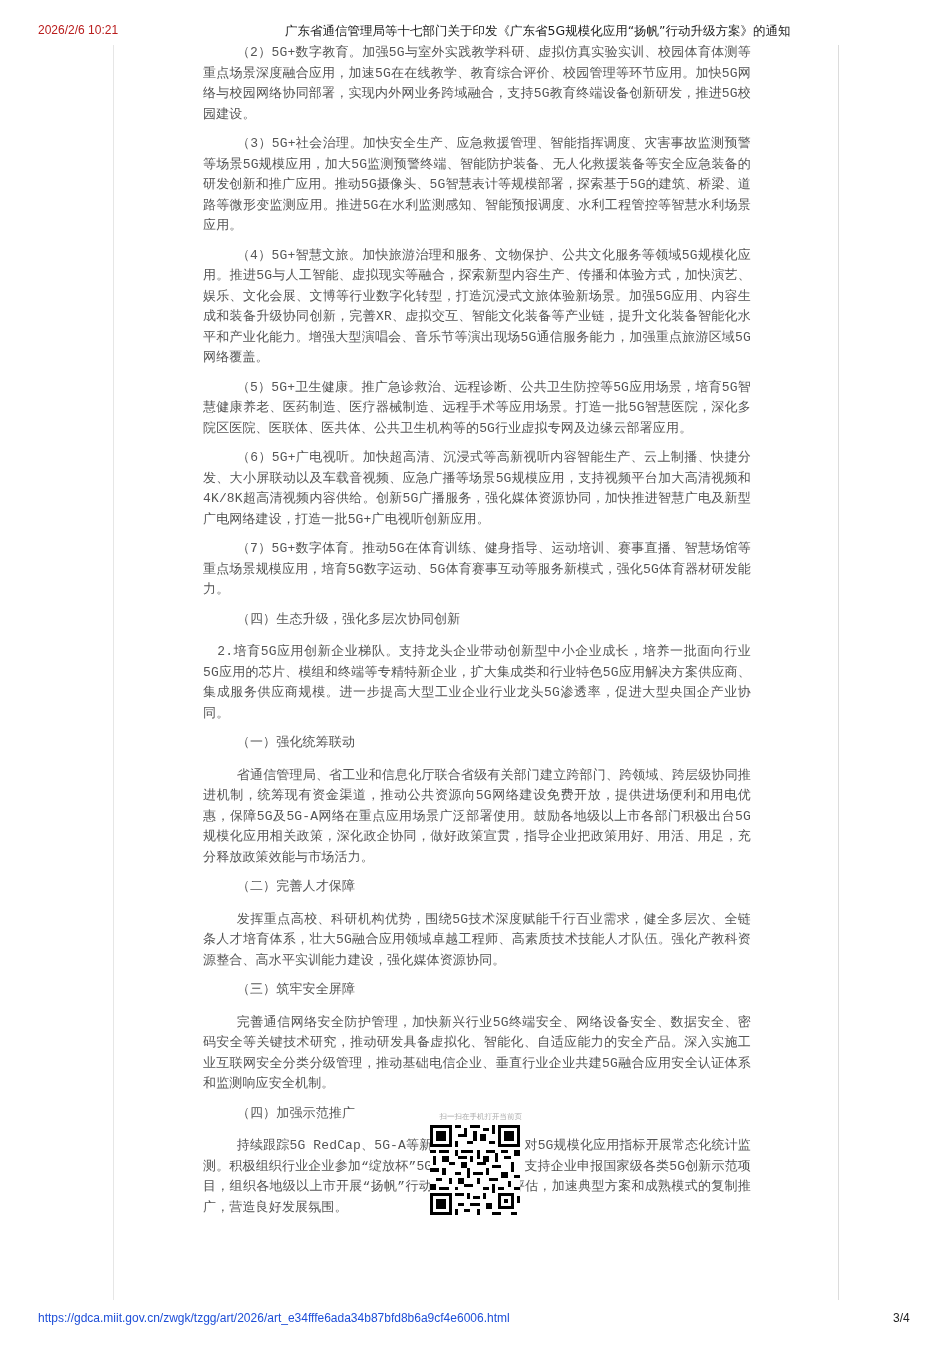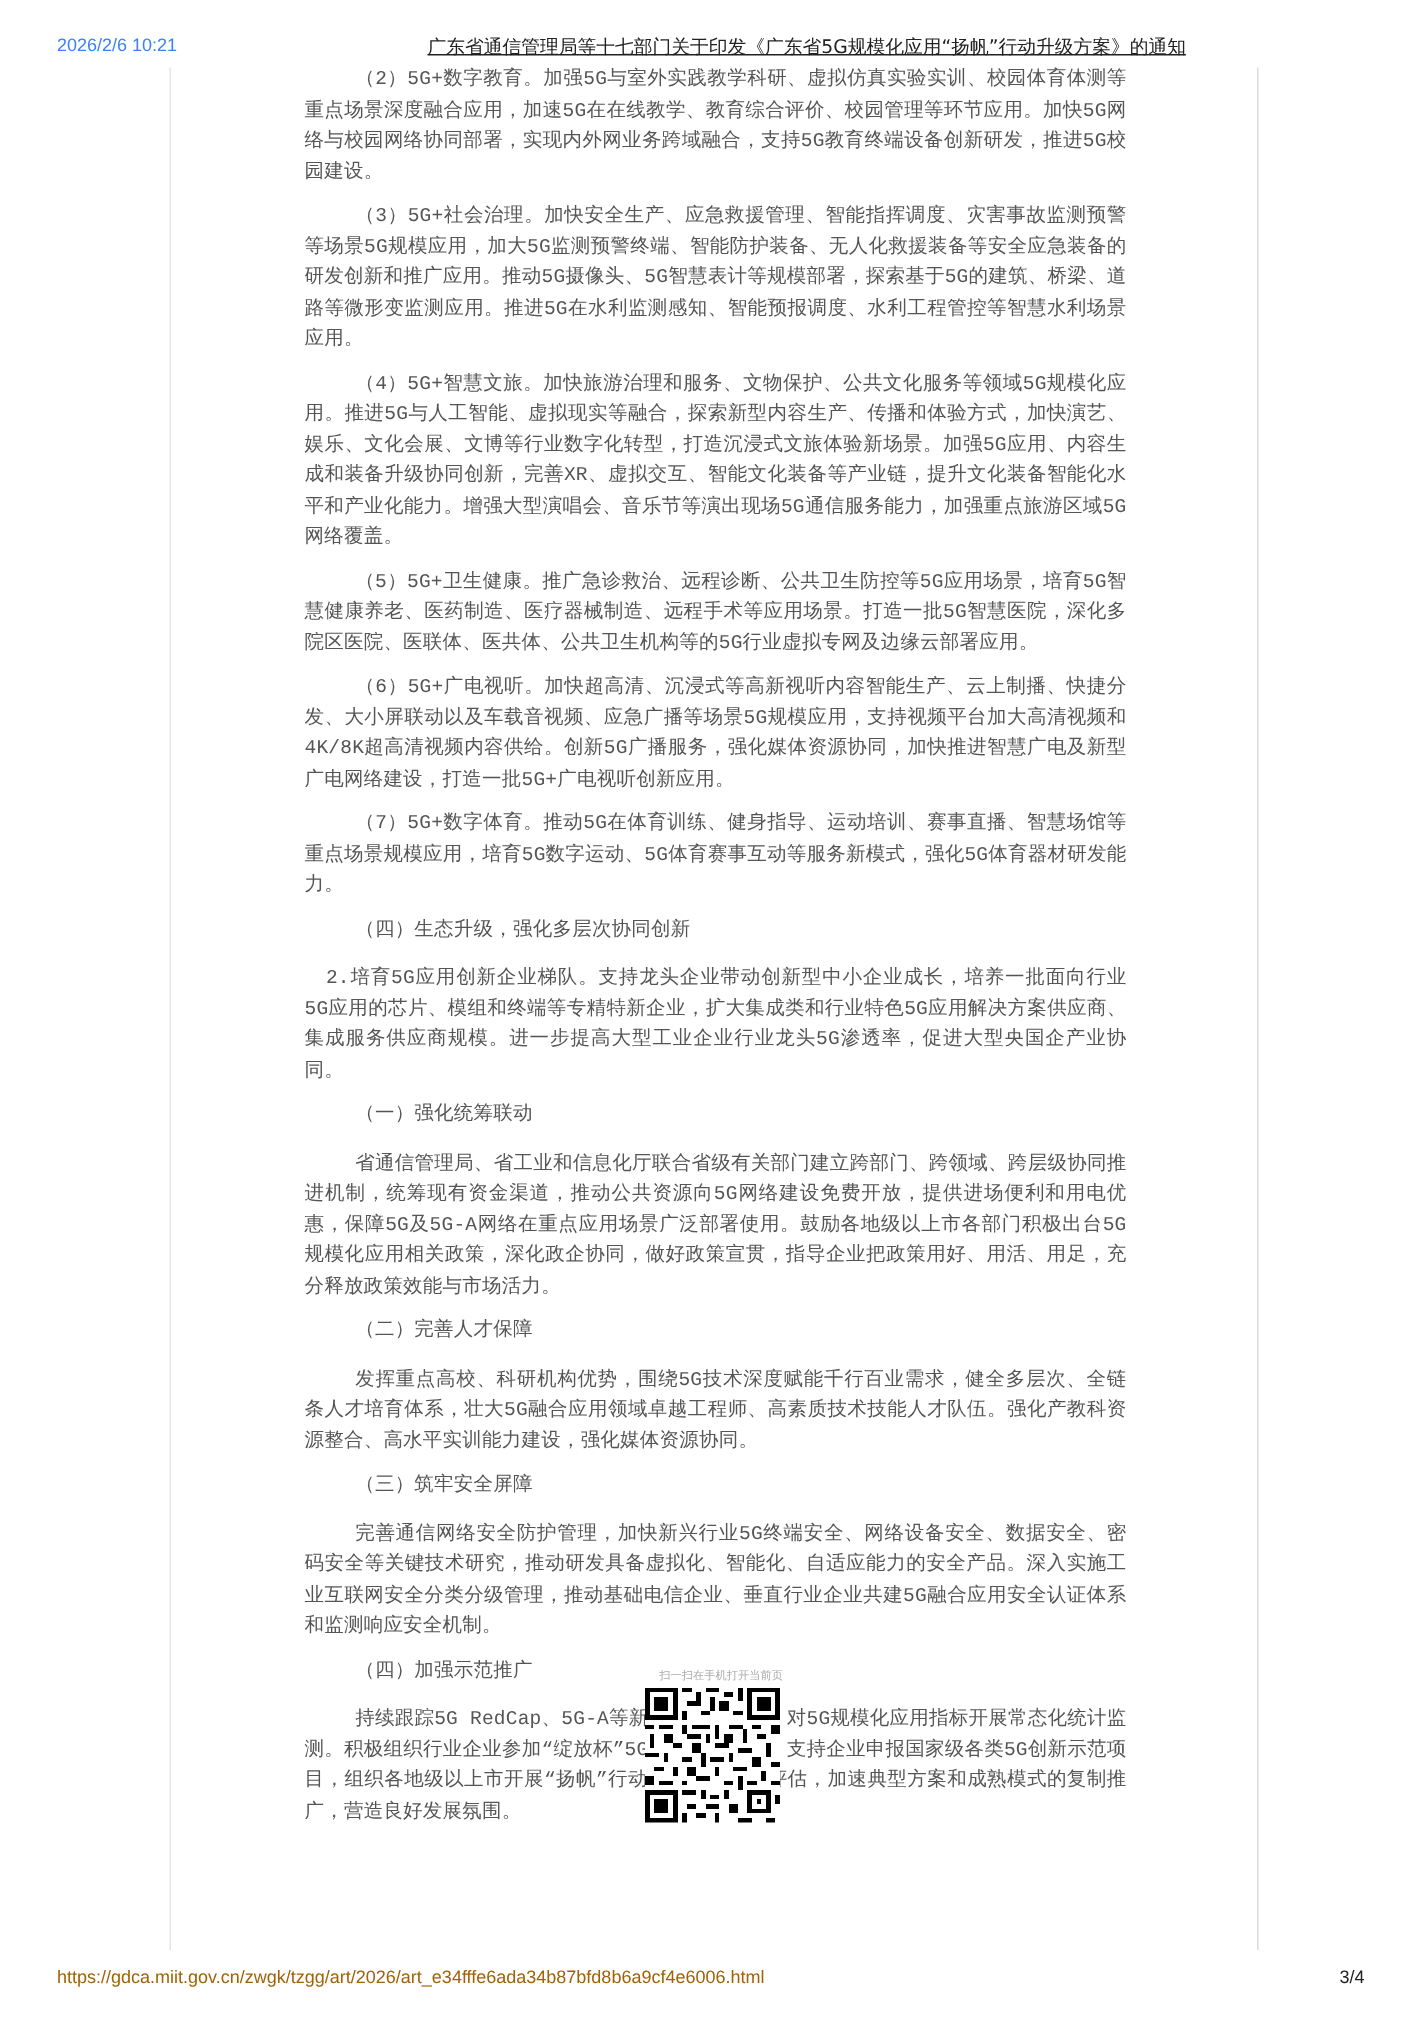--- a/index.html
+++ b/index.html
@@ -1,23 +1,23 @@
 <!DOCTYPE html>
 <html><head>
 <meta charset="utf-8">
 <style>
   html, body { margin: 0; padding: 0; background: #ffffff; }
   body { width: 950px; height: 1345px; position: relative; overflow: hidden; }
   .print-header-date {
     position: absolute; left: 38px; top: 23px;
-    font-family: "Liberation Sans", sans-serif; font-size: 12px; color: #3b82f6;
+    font-family: "Liberation Sans", sans-serif; font-size: 12px; color: #b91c1c;
   }
   .print-header-title {
     position: absolute; left: 285px; top: 23px;
-    font-family: "DejaVu Sans", sans-serif; font-size: 12.5px; color: #222; white-space: nowrap; text-decoration: underline;
+    font-family: "DejaVu Sans", sans-serif; font-size: 12.5px; color: #222; white-space: nowrap;
   }
   .page-frame {
     position: absolute; left: 113px; top: 45px; width: 726px; height: 1255px;
     border-left: 1px solid #e6e6e6; border-right: 1px solid #dcdcdc;
     box-sizing: border-box;
   }
   .article {
     position: absolute; left: 203px; top: 43px; width: 548px;
     font-family: Liberation Mono, monospace; font-size: 13px; color: #555;
     line-height: 20.5px; letter-spacing: 0.15px;
@@ -30,21 +30,21 @@
   .qr-block {
     position: absolute; left: 430px; top: 1112px; width: 92px; text-align: right;
   }
   .qr-caption {
     font-family: "DejaVu Sans", sans-serif; font-size: 7.5px; color: #aaa; white-space: nowrap;
     margin-left: -4px;
   }
   .qr-code { width: 90px; height: 90px; margin-top: 3px; display: block; }
   .print-footer-url {
     position: absolute; left: 38px; top: 1311px;
-    font-family: "Liberation Sans", sans-serif; font-size: 12px; color: #a16207;
+    font-family: "Liberation Sans", sans-serif; font-size: 12px; color: #1d4ed8;
   }
   .print-footer-page {
     position: absolute; left: 893px; top: 1311px;
     font-family: "Liberation Sans", sans-serif; font-size: 12px; color: #222;
   }
 </style>
 </head>
 <body>
 
 <div class="print-header-date">2026/2/6 10:21</div>

